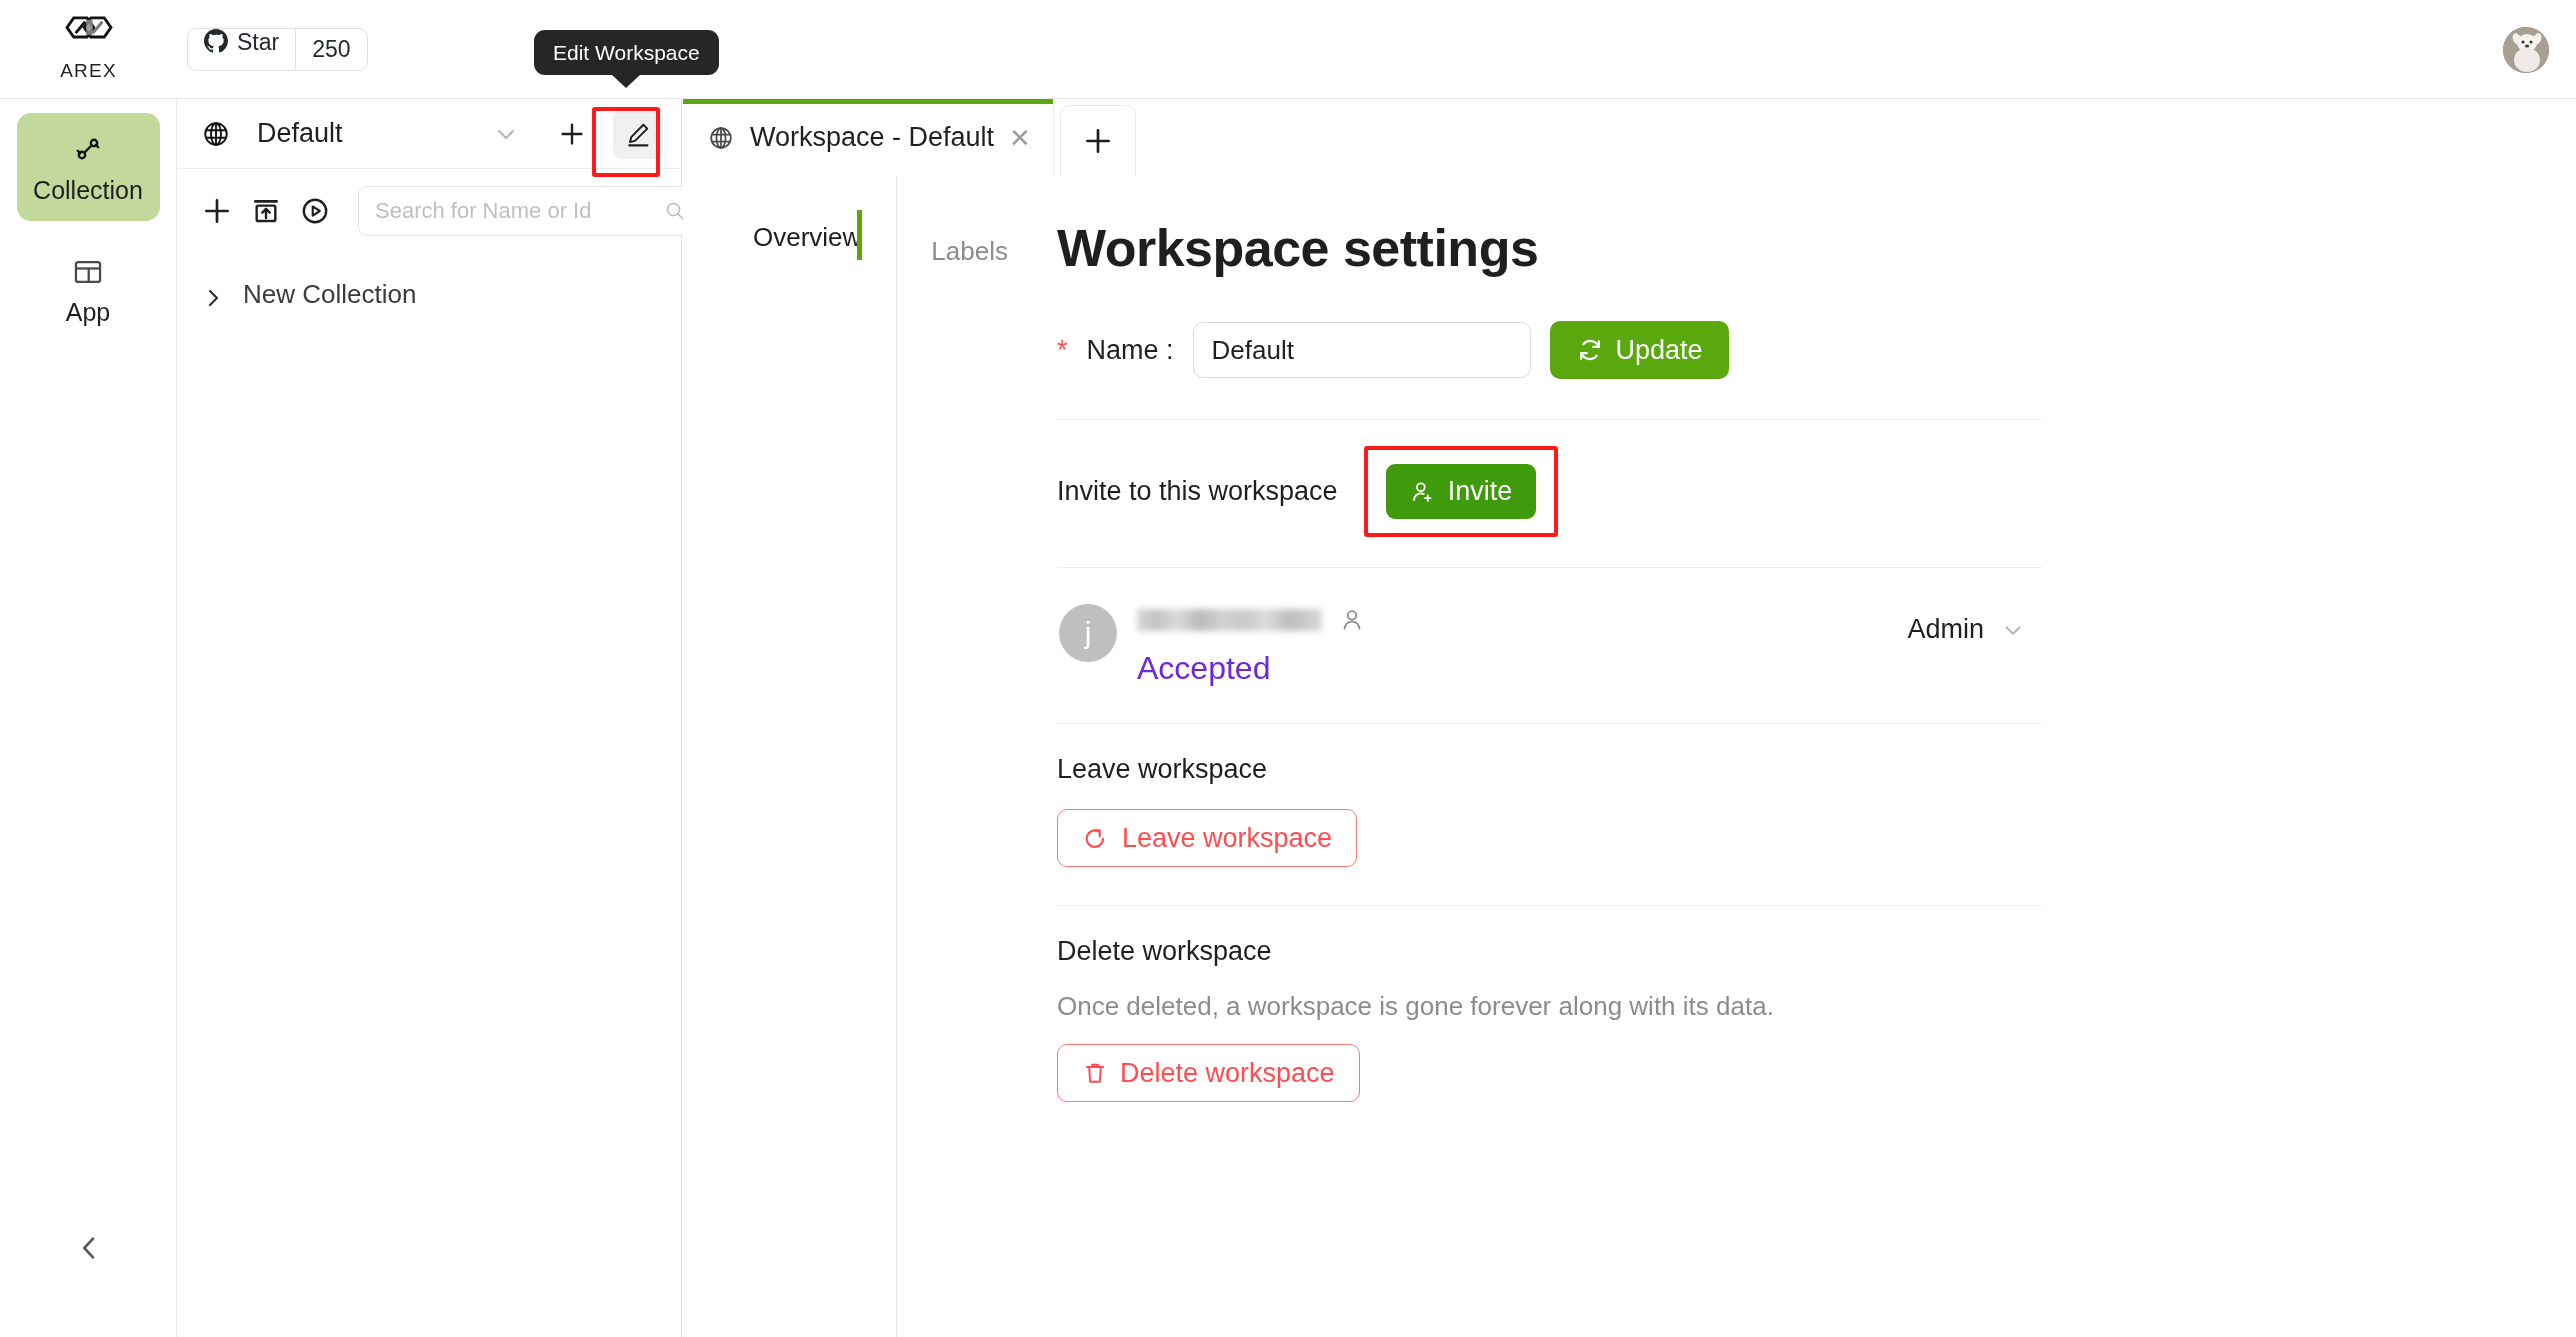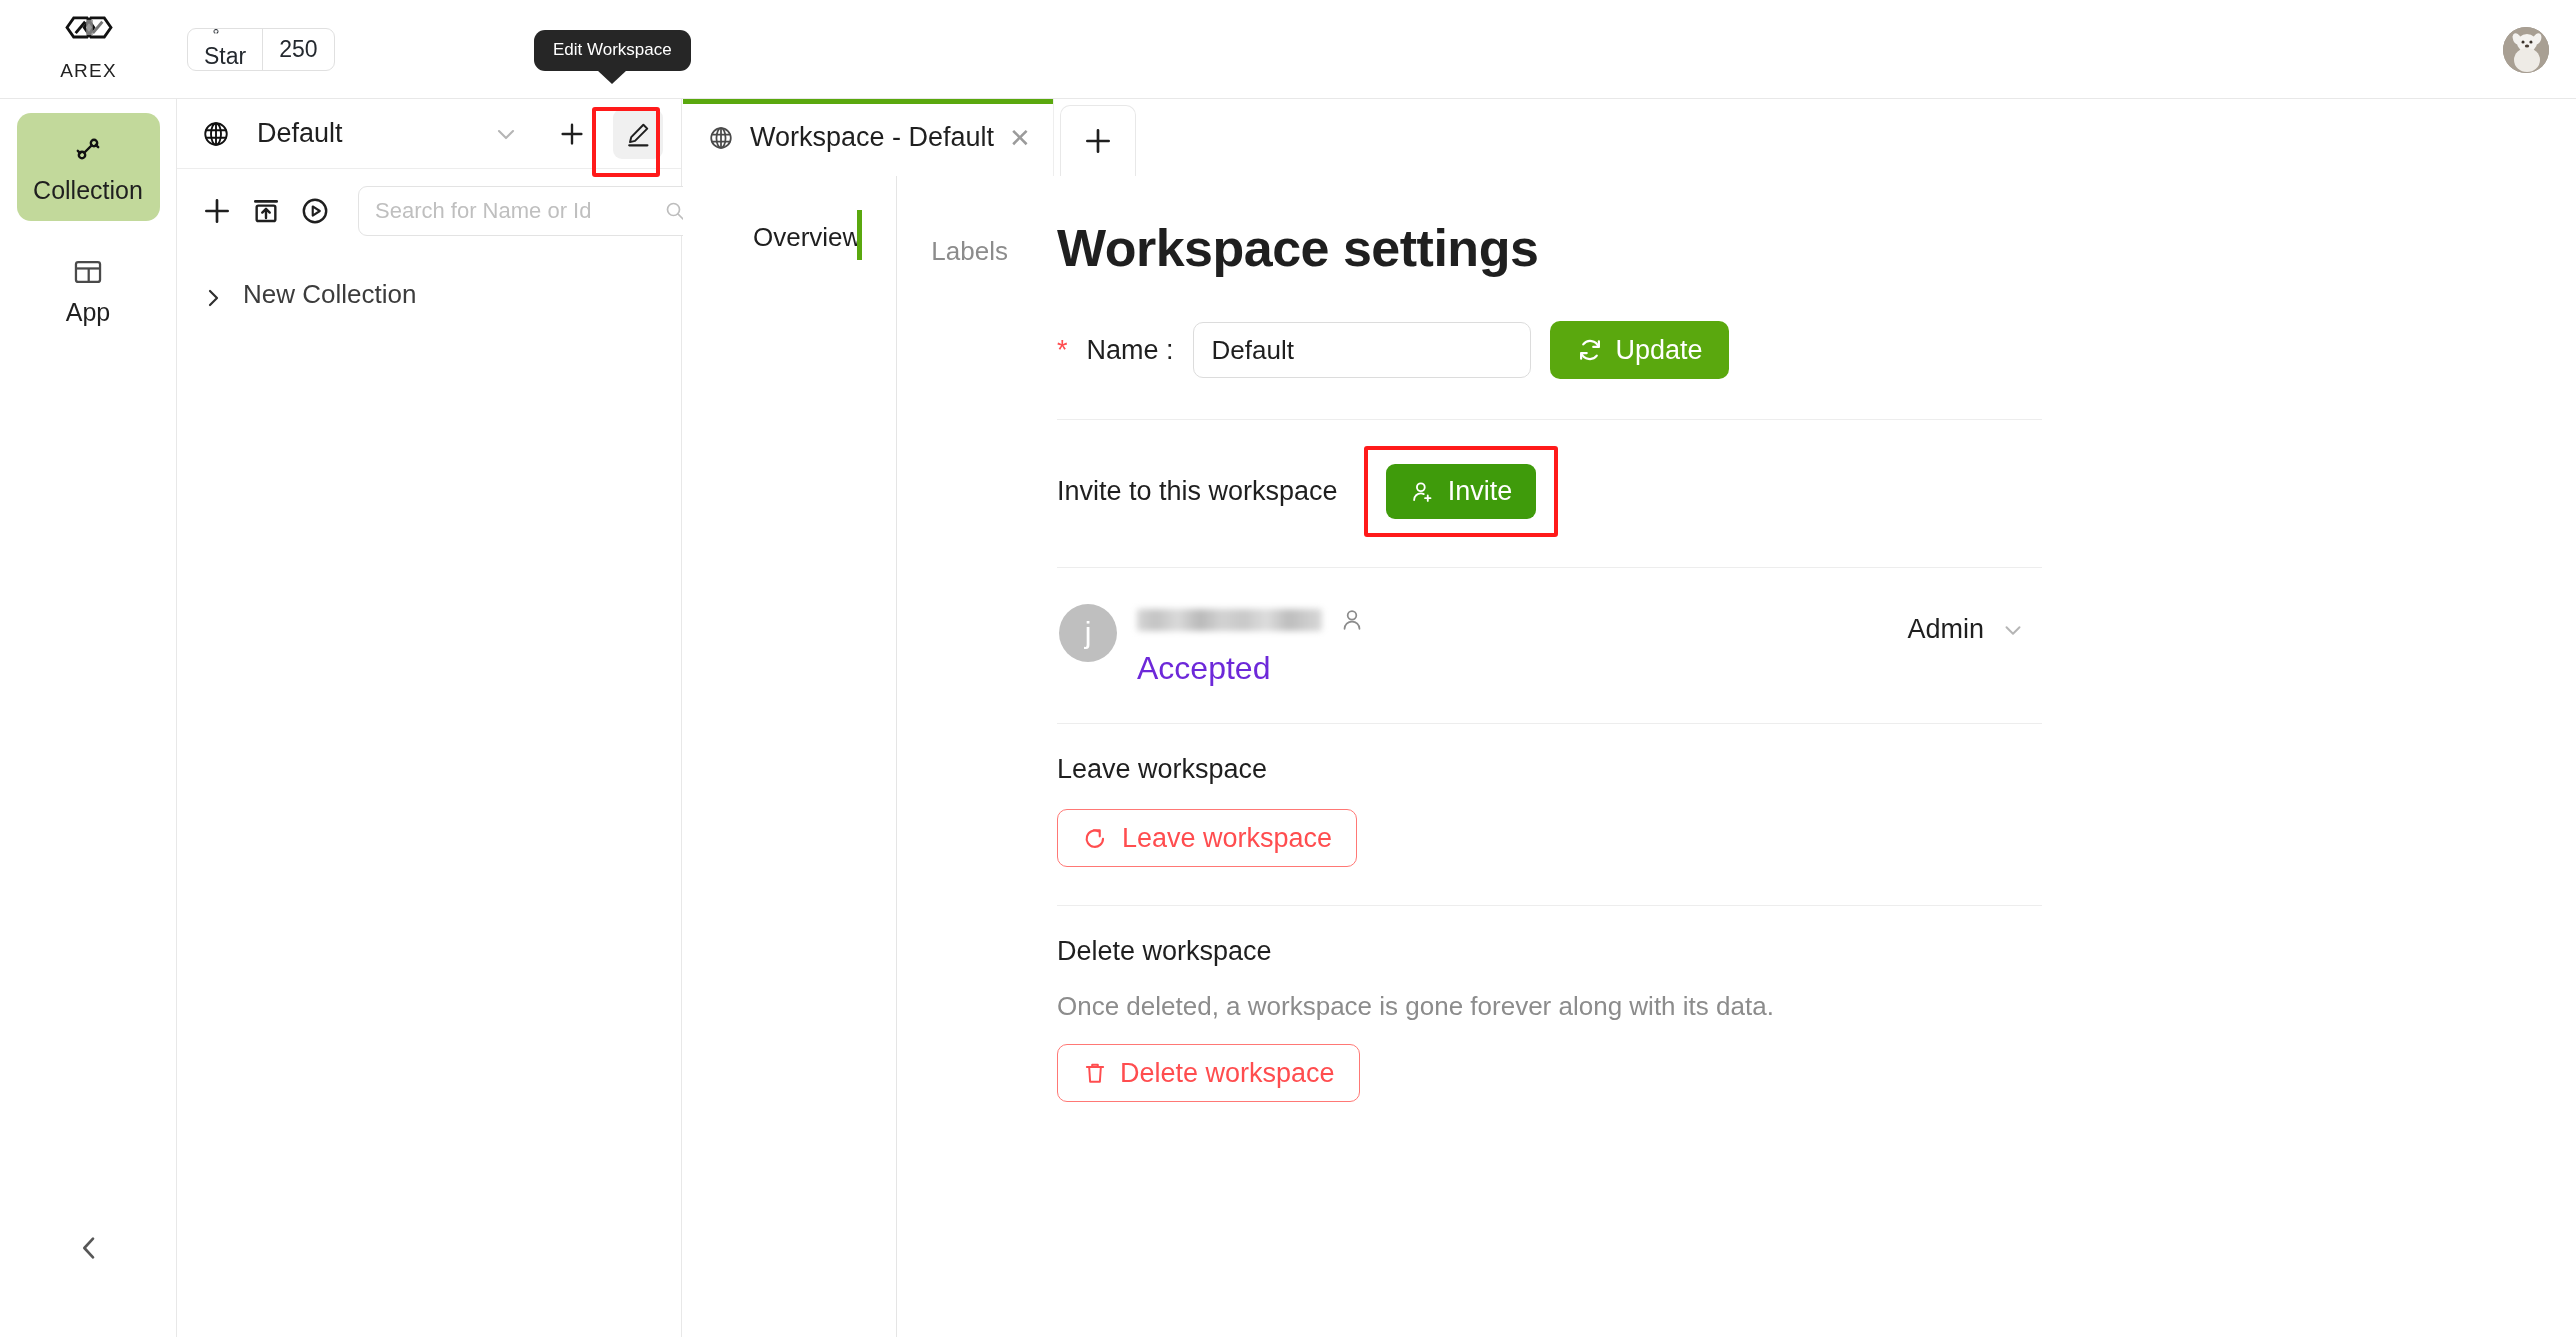--- a/index.html
+++ b/index.html
@@ -27,39 +27,39 @@
   .brand-name {
     font-size: 19px; letter-spacing: 1.2px; color: #222; font-weight: 400;
   }
   .star-badge {
     display: flex; align-items: stretch; height: 43px;
     border: 1px solid #e0e0e0; border-radius: 9px; overflow: hidden;
     background: #fff; margin-left: 10px;
   }
   .star-left {
     display: flex; align-items: flex-start; gap: 9px;
-    padding: 0 16px; font-size: 23px; color: #24292f; flex-direction: column;
+    padding: 0 16px; font-size: 23px; color: #24292f;
   }
   .star-count {
     display: flex; align-items: center; padding: 0 16px;
     border-left: 1px solid #e0e0e0; font-size: 23px; color: #24292f;
   }
   .avatar-top {
     position: absolute; right: 27px; top: 27px;
     width: 46px; height: 46px; border-radius: 50%;
     overflow: hidden; background: #9a9288;
   }
 
   
   .tooltip {
     position: absolute; left: 534px; top: 30px;
     background: #262626; color: #fff;
     border-radius: 11px;
     padding: 11px 19px;
-    font-size: 17px; line-height: 1.1;
+    font-size: 21px; line-height: 1.1;
     white-space: nowrap;
     z-index: 60;
   }
   .tooltip-arrow {
     position: absolute; left: 50%; bottom: -13px; transform: translateX(-50%);
     width: 0; height: 0;
     border-left: 15px solid transparent;
     border-right: 15px solid transparent;
     border-top: 14px solid #262626;
   }

